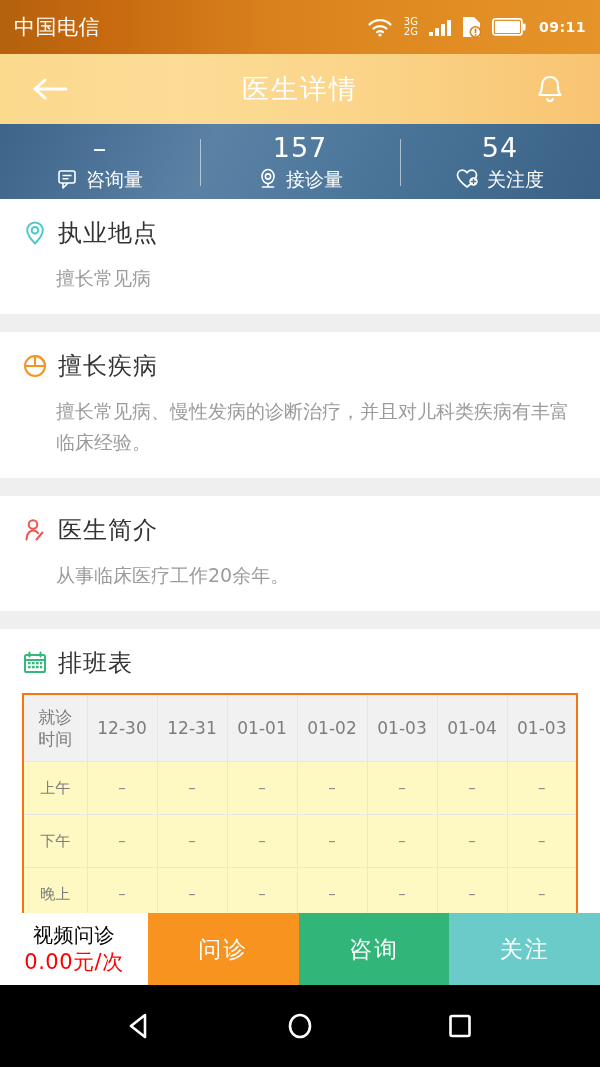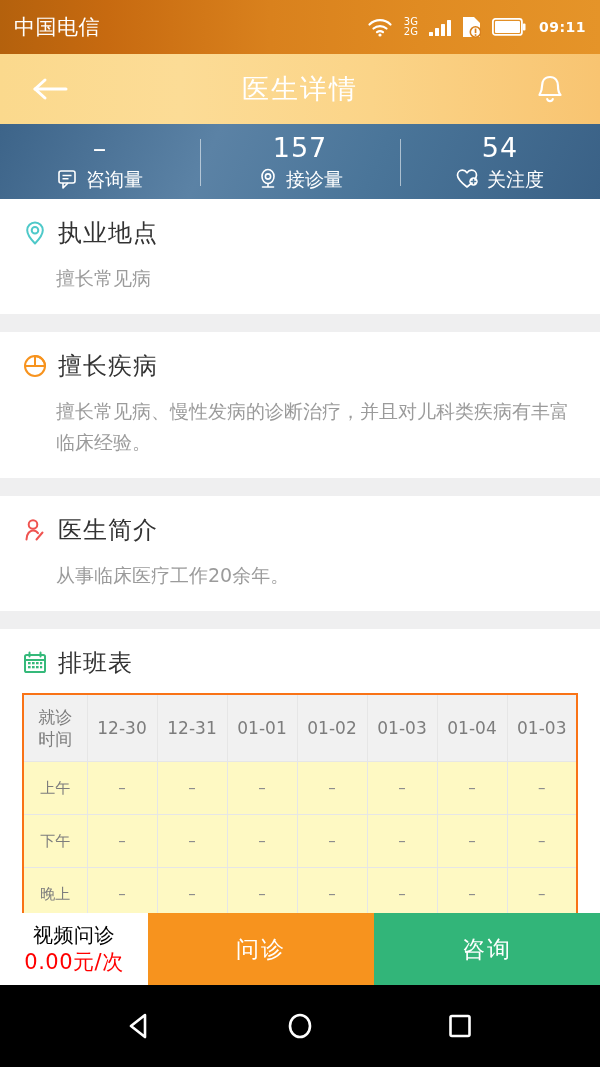--- a/index.html
+++ b/index.html
@@ -483,20 +483,21 @@
     <div class="gap"></div>
   </div>
 
   <div class="actionbar">
     <div class="price-box">
       <div class="price-lbl">视频问诊</div>
       <div class="price-val">0.00元/次</div>
     </div>
     <div class="act-btn" style="background:#f7931e">问诊</div>
     <div class="act-btn" style="background:#32b579">咨询</div>
+    <div class="act-btn" style="background:#6bcbc8">关注</div>
   </div>
 
   <div class="navbar">
     <div class="navbtn">
       <svg width="34" height="34" viewBox="0 0 34 34">
         <path d="M22 6 L8 17 L22 28 Z" fill="none" stroke="#ffffff" stroke-width="2.6" stroke-linejoin="round"></path>
       </svg>
     </div>
     <div class="navbtn">
       <svg width="34" height="34" viewBox="0 0 34 34">

